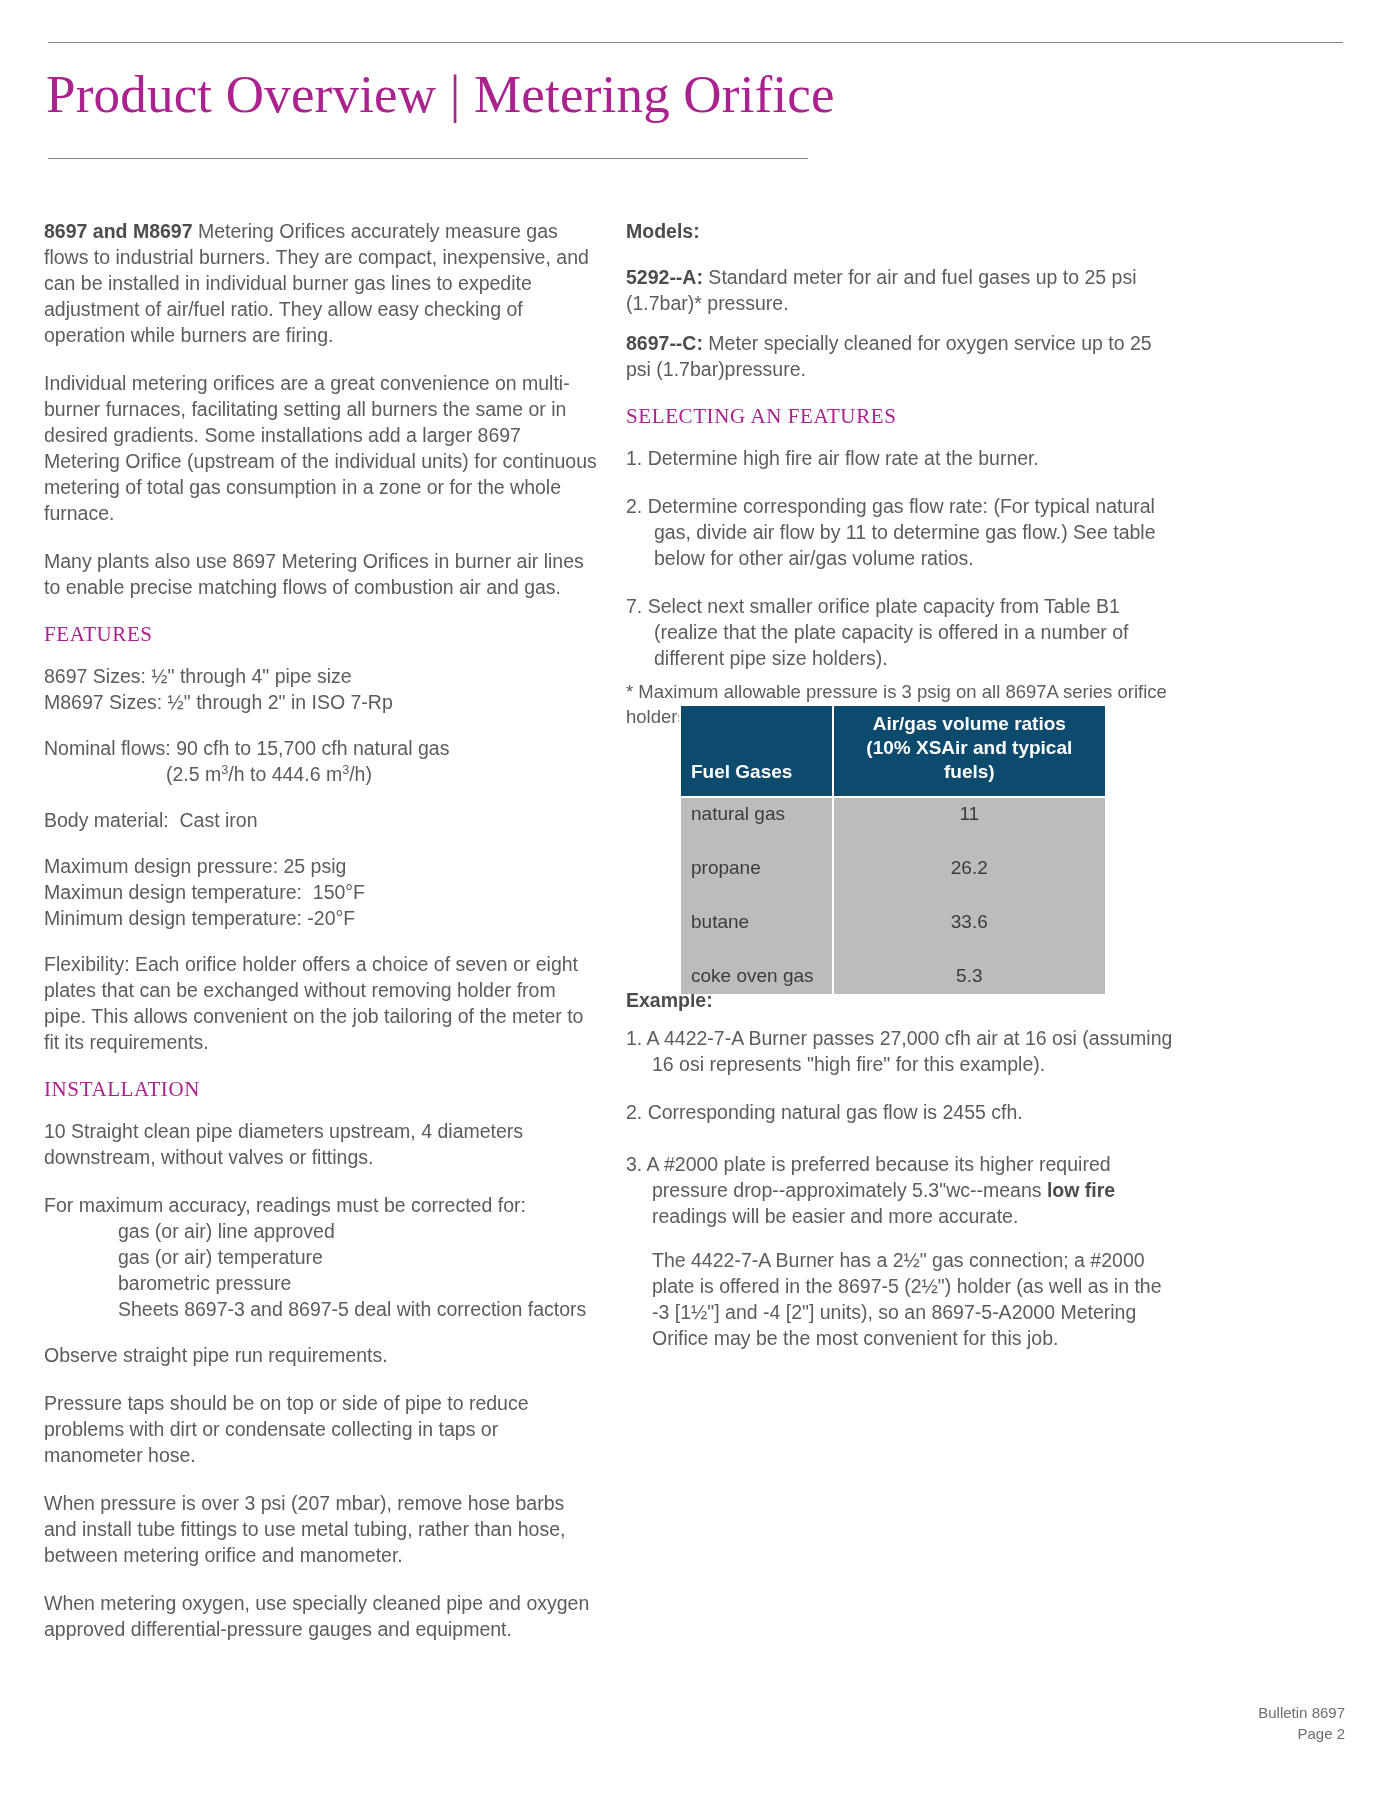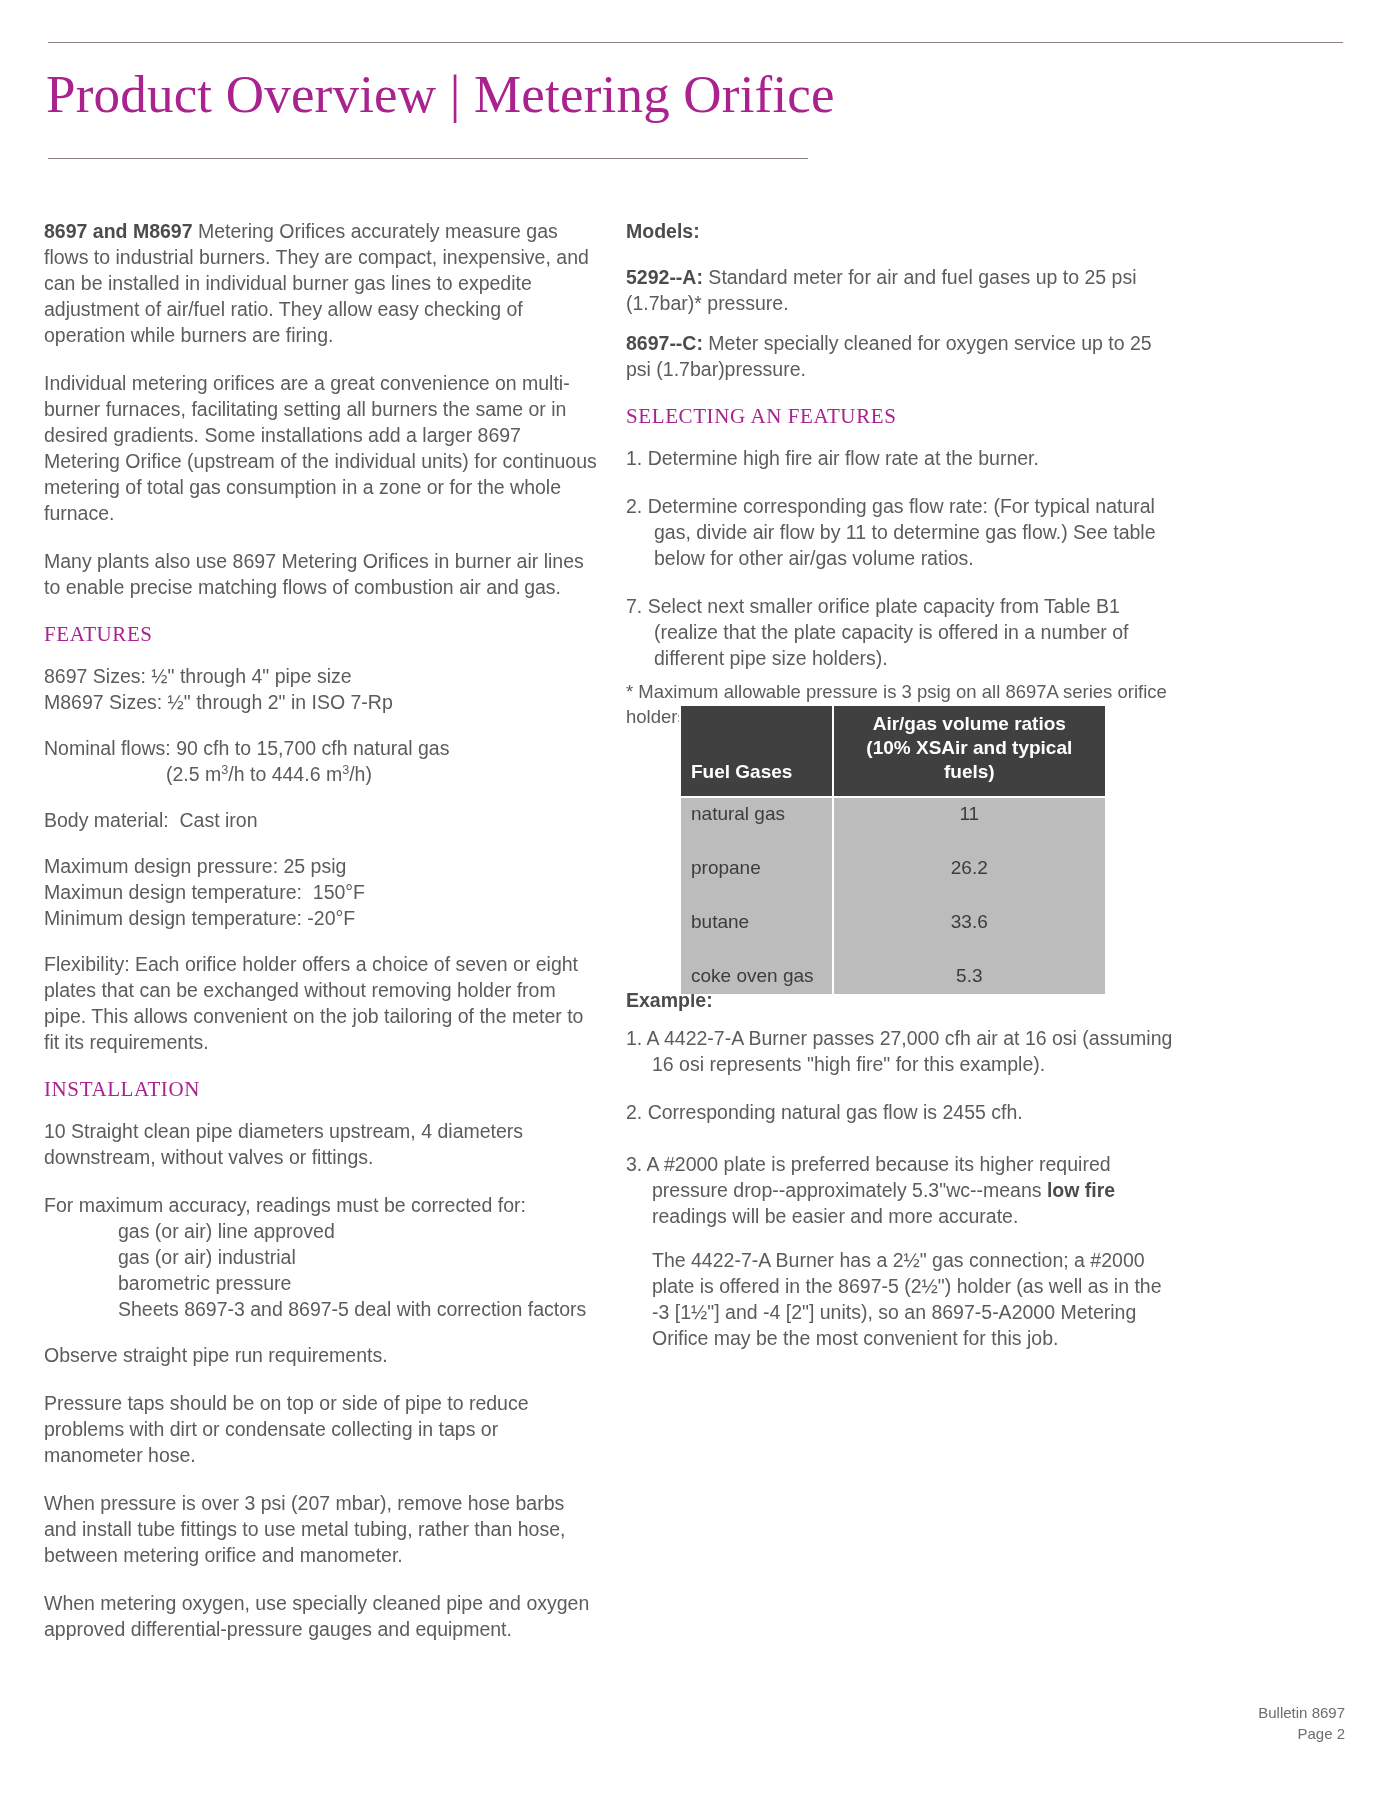--- a/index.html
+++ b/index.html
@@ -60,21 +60,21 @@
   sup.sm { font-size:0.65em; vertical-align:super; line-height:0; }
 
   
   .ratio-table {
     position:absolute; left:679px; top:704px;
     width:428px;
     border-collapse:collapse;
     font-size:19px;
   }
   .ratio-table th {
-    background:#404040;
+    background:#0c4a6e;
     color:#ffffff;
     font-weight:bold;
     font-size:19px;
     padding:6px 10px;
     vertical-align:bottom;
     line-height:24px;
     border:2px solid #ffffff;
   }
   .ratio-table th.c1 { width:142px; text-align:left;   padding-bottom:12px; }
   .ratio-table th.c2 { width:286px; text-align:center; padding-bottom:12px; }
@@ -140,21 +140,21 @@
 
     <p class="body">Flexibility: Each orifice holder offers a choice of seven or eight plates that can be exchanged without removing holder from pipe. This allows convenient on the job tailoring of the meter to fit its requirements.</p>
 
     <h2 class="section">INSTALLATION</h2>
 
     <p class="body">10 Straight clean pipe diameters upstream, 4 diameters downstream, without valves or fittings.</p>
 
     <p class="body tight">For maximum accuracy, readings must be corrected for:</p>
     <div class="spec indent-block">
       <div>gas (or air) line approved</div>
-      <div>gas (or air) industrial</div>
+      <div>gas (or air) temperature</div>
       <div>barometric pressure</div>
       <div>Sheets 8697-3 and 8697-5 deal with correction factors</div>
     </div>
 
     <p class="body">Observe straight pipe run requirements.</p>
     <p class="body">Pressure taps should be on top or side of pipe to reduce problems with dirt or condensate collecting in taps or manometer hose.</p>
     <p class="body">When pressure is over 3 psi (207 mbar), remove hose barbs and install tube fittings to use metal tubing, rather than hose, between metering orifice and manometer.</p>
     <p class="body">When metering oxygen, use specially cleaned pipe and oxygen approved differential-pressure gauges and equipment.</p>
 
   </div>

